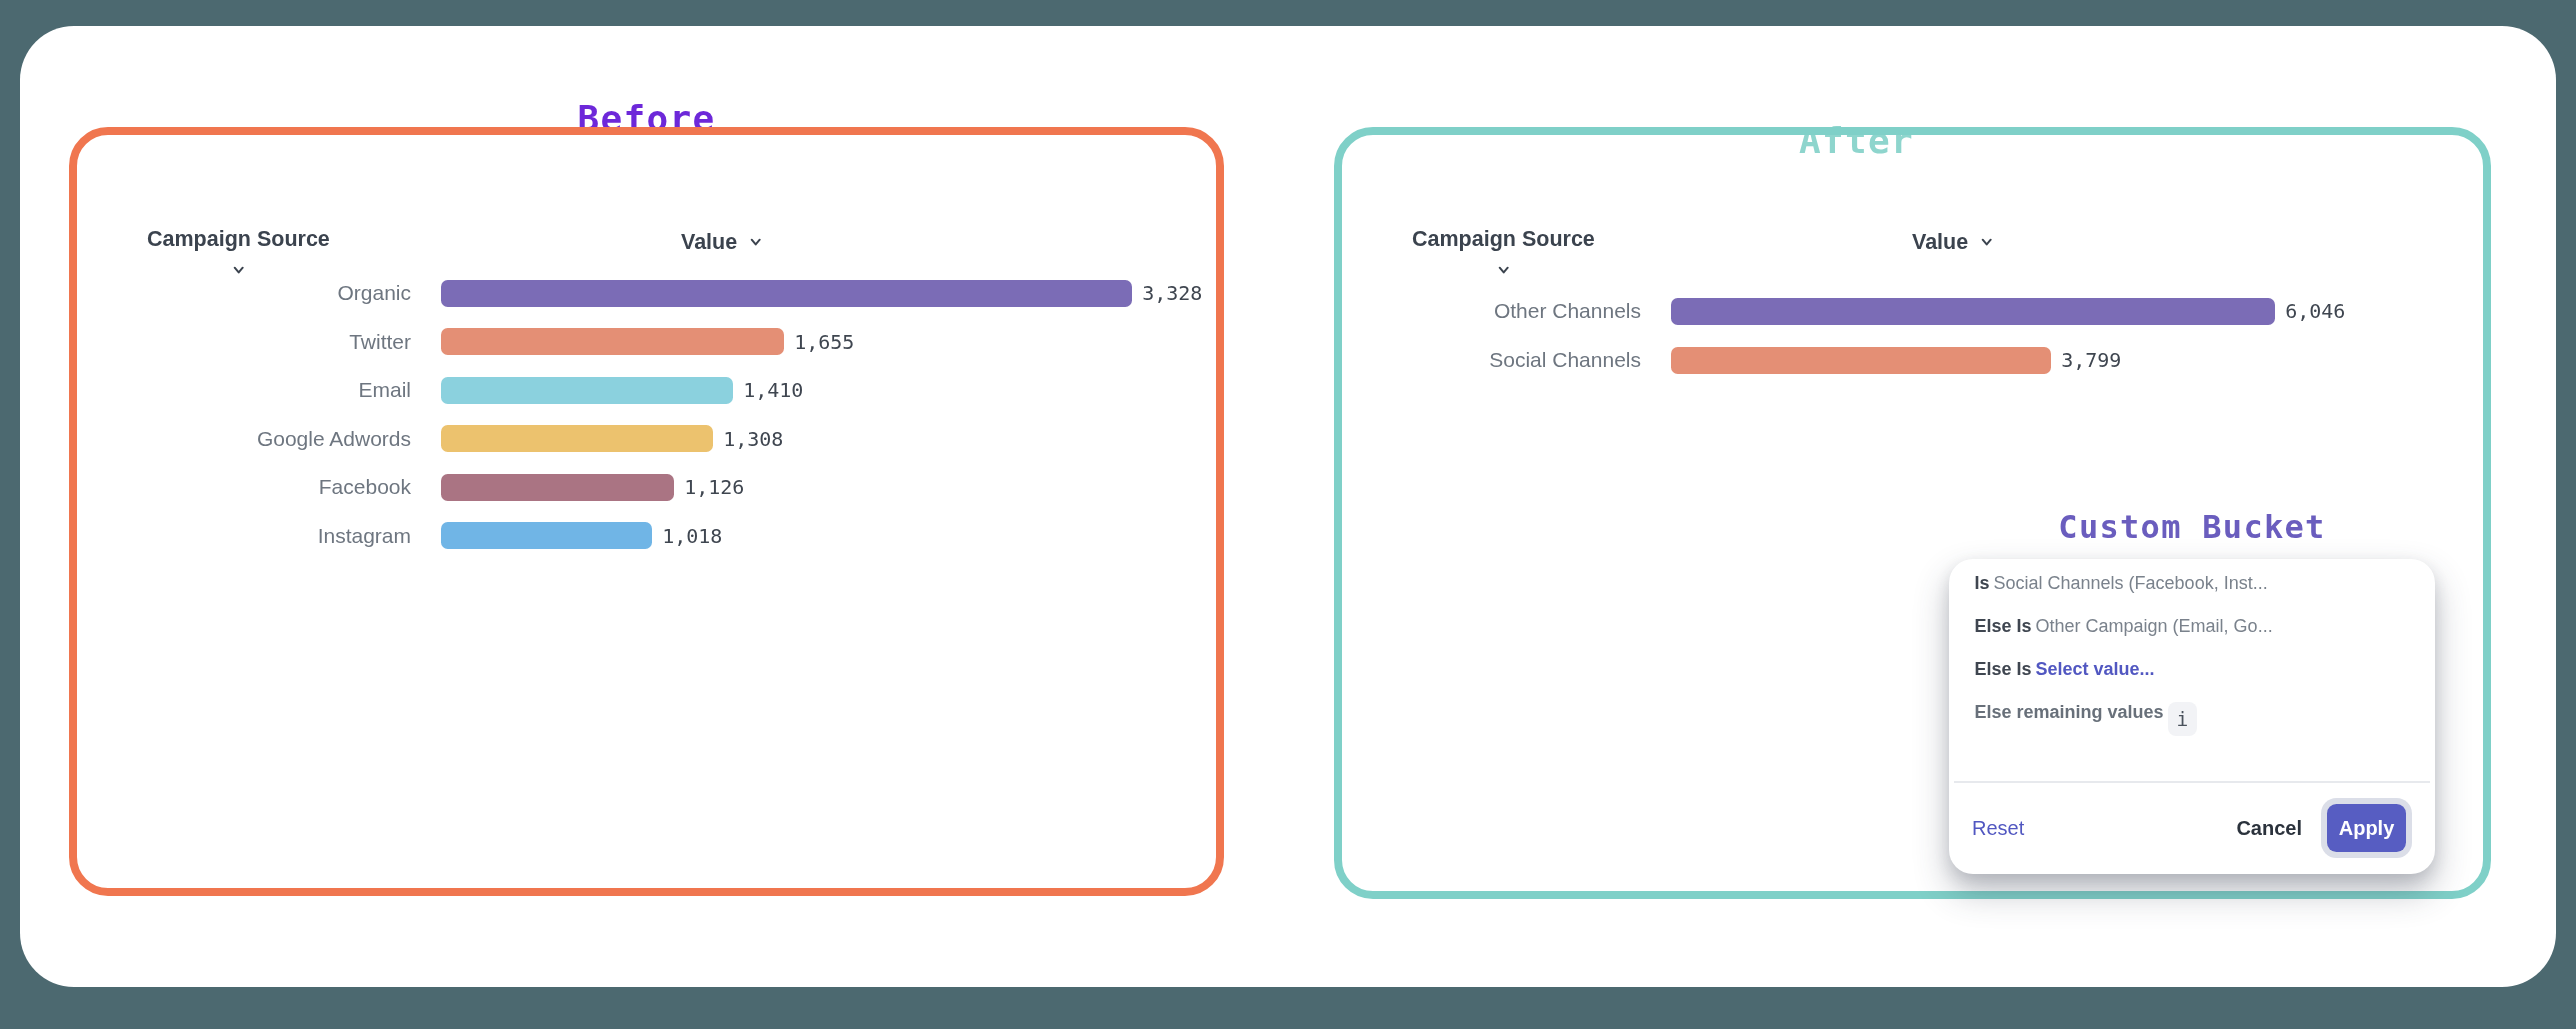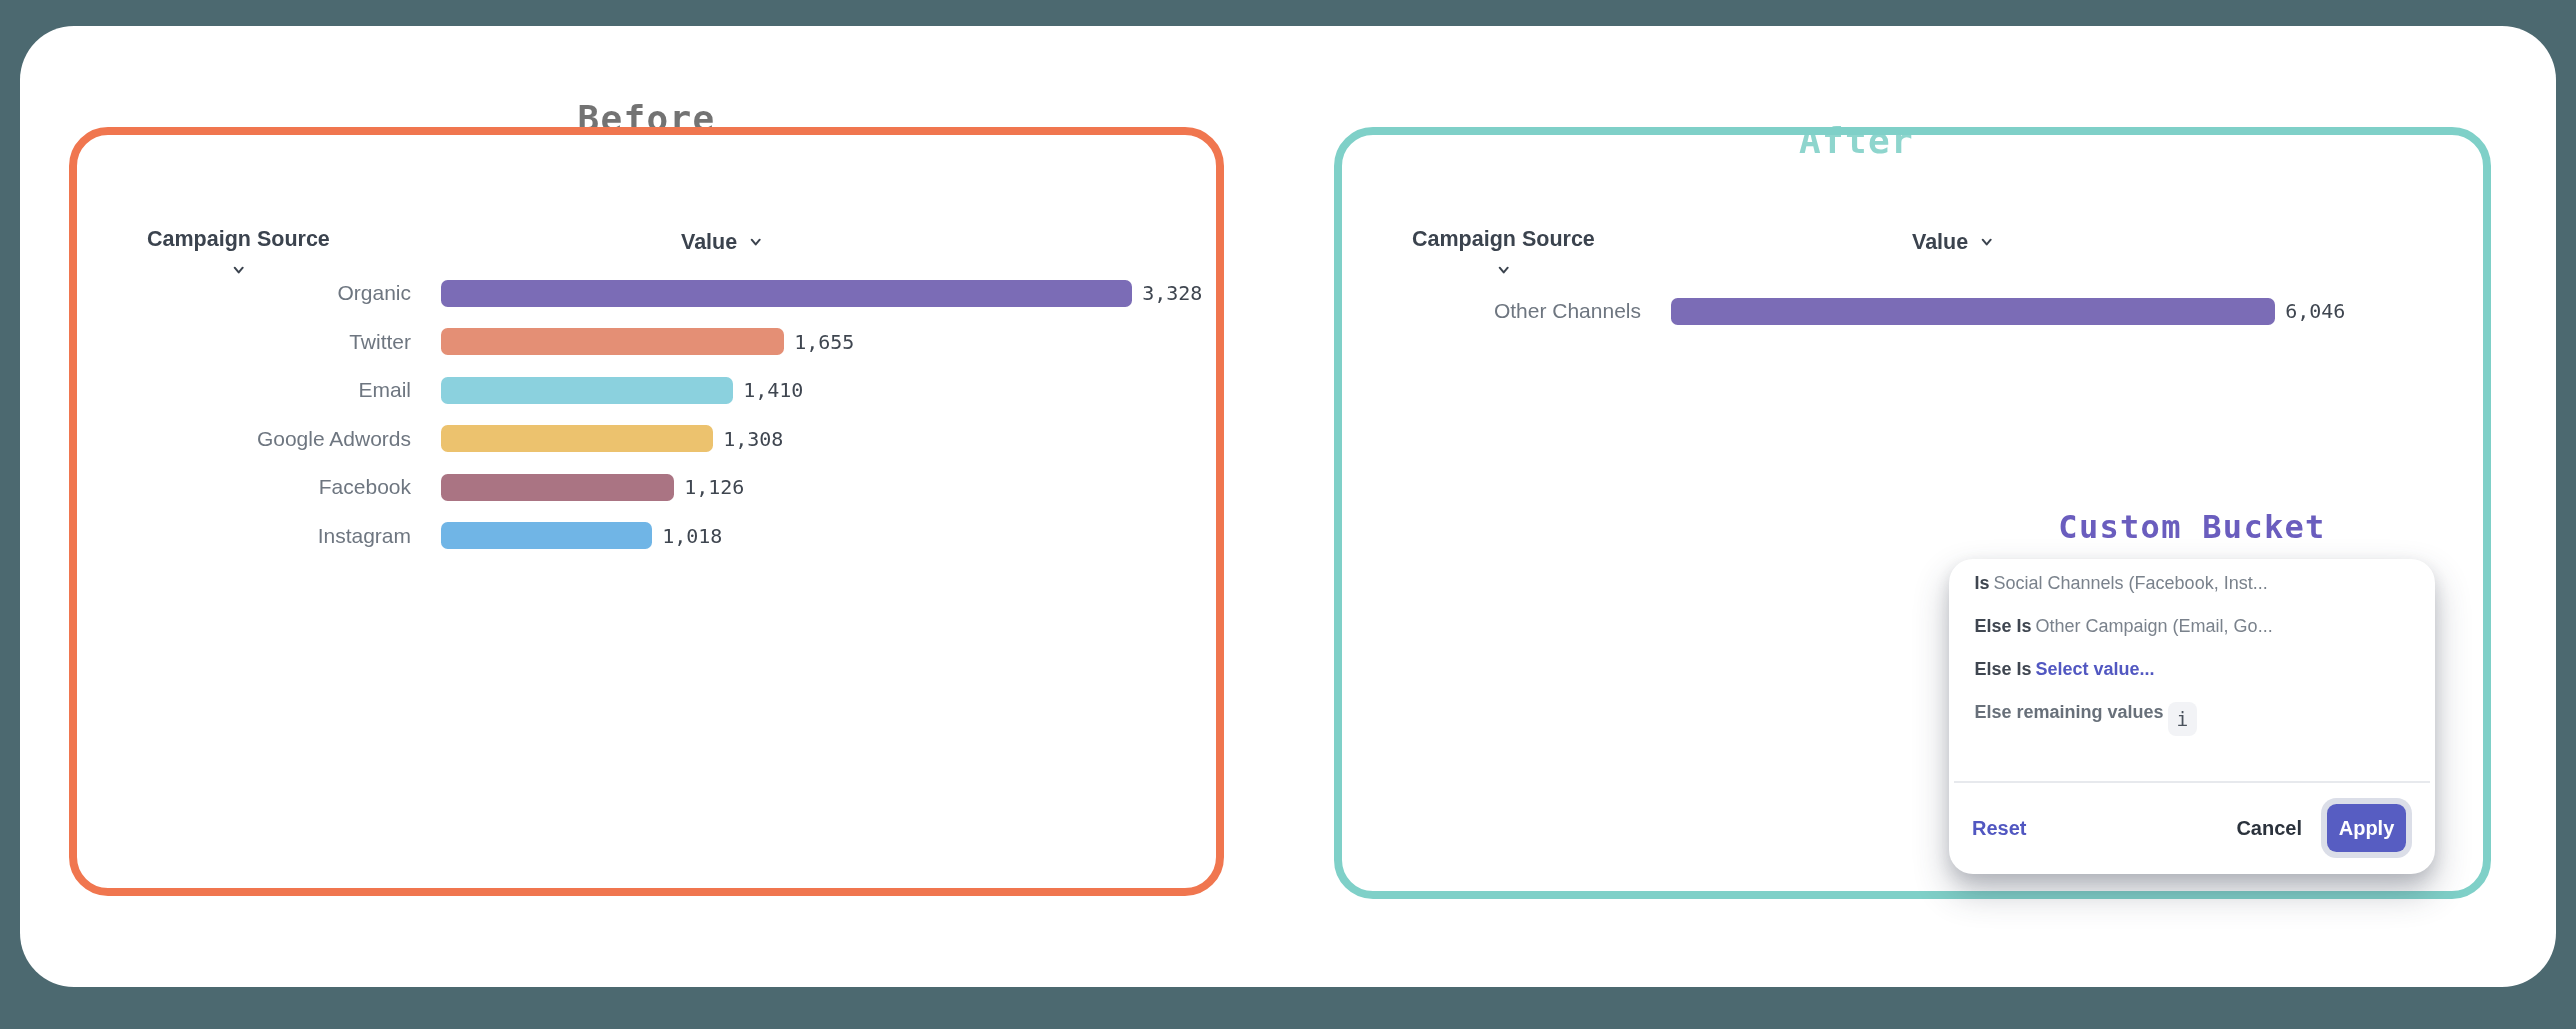--- a/index.html
+++ b/index.html
@@ -14,21 +14,21 @@
     position:absolute;left:20px;top:25.5px;width:2536px;height:961px;
     background:#ffffff;border-radius:54px;
   }
 
   
   .sec-title{
     position:absolute;top:72px;height:42px;line-height:42px;
     font-family:"DejaVu Sans Mono",monospace;font-weight:bold;
     font-size:36px;letter-spacing:1.3px;text-align:center;
   }
-  .before-title{left:49px;width:1155px;color:#737373;}
+  .before-title{left:49px;width:1155px;color:#6d28d9;}
   .after-title{left:1258px;width:1157px;color:#8ed5cd;margin-top:22px;}
 
   
   .frame{
     position:absolute;top:101px;box-sizing:border-box;
     border-radius:39px;background:transparent;
   }
   .frame-before{left:49px;width:1155px;height:769px;border:8.7px solid #f0764f;}
   .frame-after{left:1314px;width:1157px;height:772px;border:8.7px solid #7fd0c8;}
 
@@ -81,21 +81,21 @@
     width:29.5px;height:34px;border-radius:8px;background:#f2f3f6;
     display:flex;align-items:center;justify-content:center;
     font-family:"DejaVu Sans Mono",monospace;font-size:19.5px;color:#4a525c;
     cursor:pointer;
   }
   .divider{height:1.3px;background:#e7e9ed;margin:36px 5.4px 0;}
   .b-footer{
     position:absolute;left:0;right:0;bottom:0;height:91px;
     display:flex;align-items:center;padding:0 23px;box-sizing:border-box;
   }
-  .reset{font-size:20px;font-weight:bold;color:#5157c1;cursor:pointer;}
+  .reset{font-size:20px;font-weight:normal;color:#5157c1;cursor:pointer;}
   .f-spacer{flex:1;}
   .cancel{font-size:20px;font-weight:bold;color:#2b323c;cursor:pointer;margin-right:25px;margin-left:28px;}
   .apply{
     border:none;background:#575dc2;color:#ffffff;
     font-family:"Liberation Sans",sans-serif;font-size:20px;font-weight:bold;
     width:79px;height:48px;border-radius:9.4px;cursor:pointer;
     box-shadow:0 0 0 6px #dbdee8;margin-right:6px;
   }
 </style>
 </head>
@@ -170,20 +170,25 @@
             <polyline points="7,10 13,17 19,10" fill="none" stroke="#3b434e" stroke-width="3" stroke-linecap="round" stroke-linejoin="round"></polyline>
           </svg>
       </div>
     </div>
     <div class="rows">
       <div class="row">
         <span class="rlabel">Other Channels</span>
         <div class="bar" style="width: 604px; background: rgb(123, 108, 182);"></div>
         <span class="rval">6,046</span>
       </div>
+      <div class="row">
+        <span class="rlabel">Social Channels</span>
+        <div class="bar" style="width: 380px; background: rgb(228, 143, 117);"></div>
+        <span class="rval">3,799</span>
+      </div>
     </div>
   </div>
 
   <div class="bucket-title">Custom Bucket</div>
 
   <div class="popup">
     <div class="b-rows">
       <div class="b-row">
         <span class="b-label">Is</span>
         <span class="b-value">Social Channels (Facebook, Inst...</span>

